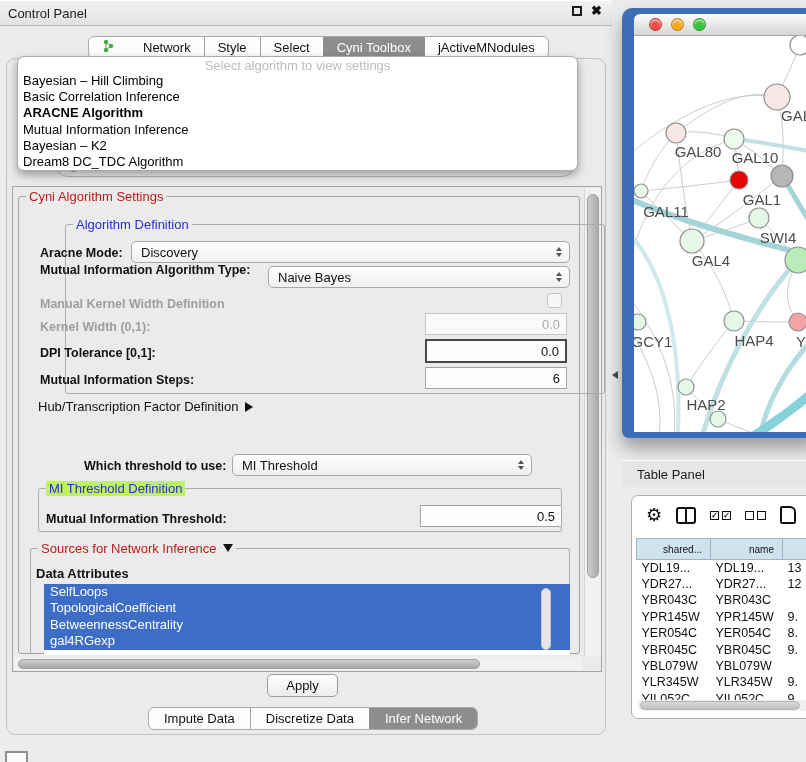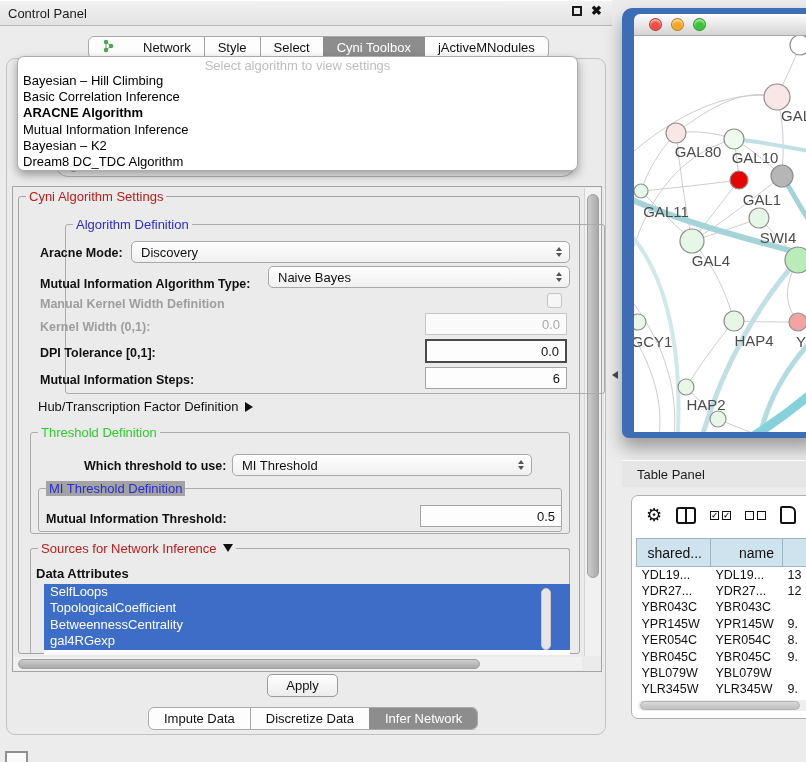--- a/index.html
+++ b/index.html
@@ -131,22 +131,22 @@
   #tp-toolbar { position:absolute; left:14px; top:10px; display:flex; align-items:center; gap:14px; }
   #gear-icon { font-size:18px; color:#111; line-height:18px; }
   #split-icon { width:20px; height:17px; border:2px solid #111; border-radius:3px; position:relative; }
   #split-icon::after { content:""; position:absolute; left:7px; top:0; width:2px; height:13px; background:#111; }
   .cbpair { display:flex; gap:3px; }
   .minicb { width:9px; height:9px; border:1.5px solid #111; font-size:8px; line-height:7px; color:#111;
     text-align:center; font-weight:bold; }
   #doc-icon { width:16px; height:18px; border:2px solid #111; border-radius:2px 6px 2px 2px; }
 
   #tp-table { position:absolute; left:4px; top:42px; width:220px; border-collapse:collapse; table-layout:fixed; }
-  #tp-table th { background:#cfe3ee; border:1px solid #9fb6c2; font-size:14px; font-weight:normal;
-    color:#111; height:28px; text-align:right; padding-right:8px; }
+  #tp-table th { background:#cfe3ee; border:1px solid #9fb6c2; font-size:10px; font-weight:normal;
+    color:#111; height:21px; text-align:right; padding-right:8px; }
   #tp-table td { font-size:12.5px; color:#111; height:16.4px; padding-left:5px; white-space:nowrap;
     overflow:hidden; }
   #tp-hscroll { position:absolute; left:6px; top:204px; width:186px; height:11px; background:#efefef;
     border-radius:5px; }
   #tp-hscroll-thumb { position:absolute; left:2px; top:1px; width:160px; height:9px; border-radius:5px;
     background:linear-gradient(#d9d9d9,#bfbfbf); border:1px solid #b3b3b3; }
 </style>
 </head>
 <body>
 
@@ -222,54 +222,51 @@
     <span class="gtitle blue">Algorithm Definition</span>
   </div>
   <span class="lbl abs" style="left:40px; top:246px;">Aracne Mode:</span>
   <div class="combo abs" style="left:131px; top:241px; width:439px;">
     <span>Discovery</span>
     <span class="stepper">
         <span class="up"></span>
         <span class="down"></span>
       </span>
   </div>
-  <span class="lbl abs" style="left:40px; top:277px;text-align:center;">Mutual Information Algorithm Type:</span>
+  <span class="lbl abs" style="left:40px; top:263px;text-align:center;">Mutual Information Algorithm Type:</span>
   <div class="combo abs" style="left:268px; top:266px; width:302px;">
     <span>Naive Bayes</span>
     <span class="stepper">
         <span class="up"></span>
         <span class="down"></span>
       </span>
   </div>
   <span class="lbl dis abs" style="left:40px; top:297px;">Manual Kernel Width Definition</span>
   <div class="abs" id="manual-kernel-checkbox"></div>
   <span class="lbl dis abs" style="left:40px; top:320px;">Kernel Width (0,1):</span>
   <input class="field dis abs" style="left: 425px; top: 313px;" readonly="" value="0.0">
   <span class="lbl abs" style="left:40px; top:346px;">DPI Tolerance [0,1]:</span>
   <input class="field focus abs" style="left: 425px; top: 339px; height: 24px;" readonly="" value="0.0">
   <span class="lbl abs" style="left:40px; top:373px;">Mutual Information Steps:</span>
   <input class="field abs" style="left: 425px; top: 367px;" readonly="" value="6">
 
   <span class="section-toggle abs" style="left:38px; top:399px;">
     <span>Hub/Transcription Factor Definition</span><span class="tri-right"></span>
   </span>
 
-  <div class="group" id="thr-group">
-    <span class="gtitle green">Threshold Definition</span>
-  </div>
   <span class="lbl abs" style="left:84px; top:459px;">Which threshold to use:</span>
   <div class="combo abs" style="left:232px; top:454px; width:300px;">
     <span>MI Threshold</span>
     <span class="stepper">
         <span class="up"></span>
         <span class="down"></span>
       </span>
   </div>
   <div class="group" id="mithr-group">
-    <span class="gtitle blue" style="background:#a3a3a3;">MI Threshold Definition</span>
+    <span class="gtitle blue" style="background:#bef264;">MI Threshold Definition</span>
   </div>
   <span class="lbl abs" style="left:46px; top:512px;">Mutual Information Threshold:</span>
   <input class="field abs" style="left: 420px; top: 505px;" readonly="" value="0.5">
 
   <div class="group" id="src-group">
     <span class="gtitle">
       <span>Sources for Network Inference</span><span class="tri-down"></span>
     </span>
   </div>
   <span class="lbl abs" style="left:36px; top:566px; font-size:13px;">Data Attributes</span>

